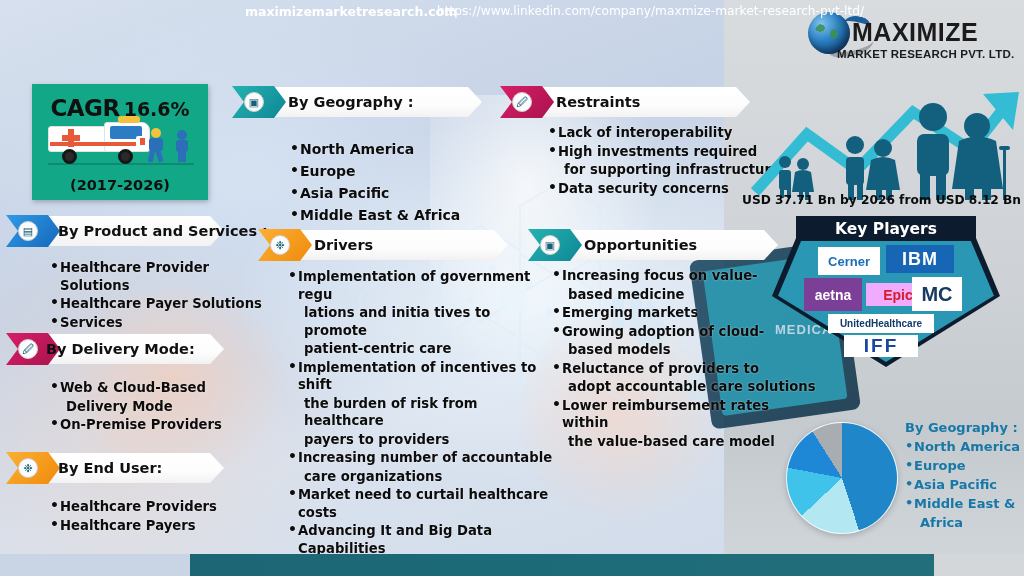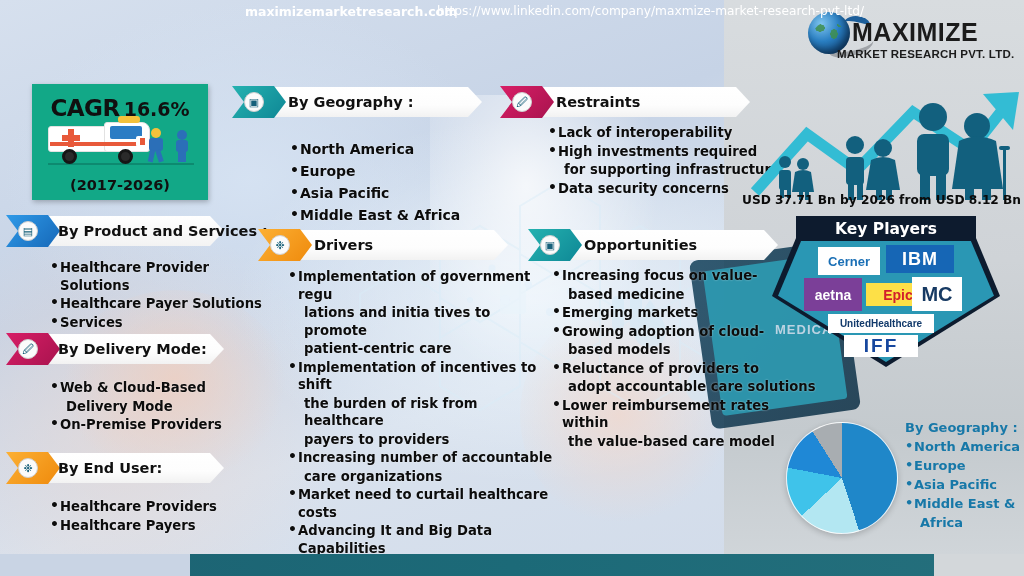--- a/index.html
+++ b/index.html
@@ -201,21 +201,21 @@
     color:#ffffff; font-size:15.5px; font-weight:bold;
     font-family:"DejaVu Sans", sans-serif;
   }
   .kp-logo{
     position:absolute; display:flex; align-items:center; justify-content:center;
     font-weight:bold; overflow:hidden;
   }
   .l-cerner{ left:46px; top:28px; width:62px;height:28px; background:#fff; color:#1a6fb5; font-size:13px;}
   .l-ibm{ left:114px; top:26px; width:68px;height:28px; background:#1666b5; color:#fff; font-size:18px; letter-spacing:1px;}
   .l-aetna{ left:32px; top:59px; width:58px;height:33px; background:#7b3f98; color:#fff; font-size:14px;}
-  .l-epic{ left:94px; top:64px; width:64px;height:23px; background:#fde047; color:#d21f2b; font-size:14px;}
+  .l-epic{ left:94px; top:64px; width:64px;height:23px; background:#f0abfc; color:#d21f2b; font-size:14px;}
   .l-mc{ left:140px; top:58px; width:50px;height:34px; background:#fff; color:#173a63; font-size:20px;}
   .l-uhc{ left:56px; top:95px; width:106px;height:19px; background:#fff; color:#123a6b; font-size:10px;}
   .l-iff{ left:72px; top:116px; width:74px;height:22px; background:#fff; color:#17479e; font-size:19px; letter-spacing:2px;}
 
   
   .pie-wrap{ position:absolute; left:786px; top:422px; width:112px; height:112px;}
   .pie{
     position:absolute; inset:0; border-radius:50%;
     box-shadow:0 2px 6px rgba(0,0,0,.2);
   }
@@ -356,21 +356,21 @@
   <ul class="blist" style="left:50px; top:259px; width:215px;">
     <li>Healthcare Provider Solutions</li>
     <li>Healthcare Payer Solutions</li>
     <li>Services</li>
   </ul>
 
   <div class="ribbon" style="left:6px; top:333px; width:218px;">
     <div class="rb-bar" style="width:178px;"></div>
     <div class="rb-arrow" style="background:linear-gradient(135deg,#d81e66,#a8134e);"></div>
     <div class="rb-icon">🖉</div>
-    <div class="rb-text" style="left:52px;">By Delivery Mode:</div>
+    <div class="rb-text" style="left:40px;">By Delivery Mode:</div>
   </div>
   <ul class="blist" style="left:50px; top:379px; width:200px;">
     <li>Web &amp; Cloud-Based</li>
     <li class="cont">Delivery Mode</li>
     <li>On-Premise Providers</li>
   </ul>
 
   <div class="ribbon" style="left:6px; top:452px; width:218px;">
     <div class="rb-bar" style="width:178px;"></div>
     <div class="rb-arrow" style="background:linear-gradient(135deg,#fcb034,#ef8a0c);"></div>

